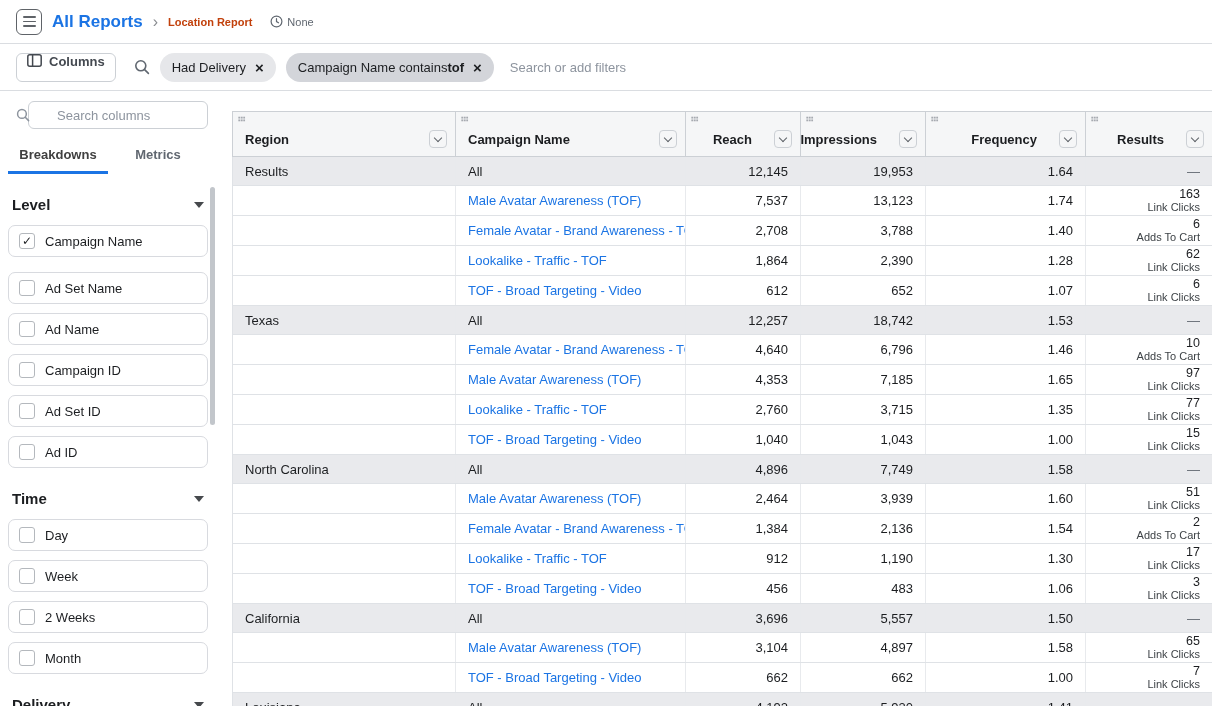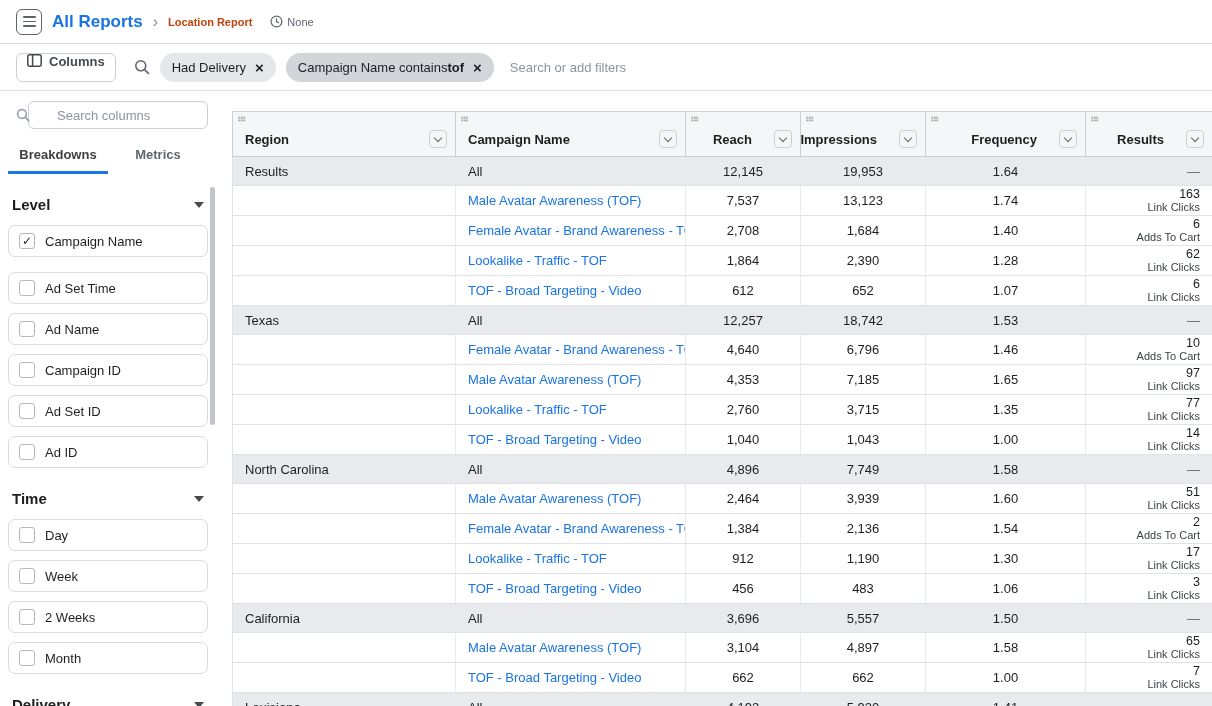--- a/index.html
+++ b/index.html
@@ -57,21 +57,21 @@
   thead th { background: #f5f6f7; border: 1px solid #ccd0d5; height: 45px; position: relative; vertical-align: bottom; padding: 0 8px 8px 12px; font-weight: 600; font-size: 13px; text-align: left; }
   .handle { position: absolute; top: 2px; left: 4px; color: #a6aab0; font-size: 9px; transform: rotate(90deg); letter-spacing: -1px; cursor: grab; line-height: 1; }
   .hrow { display: flex; align-items: center; }
   th.tleft .hrow { justify-content: space-between; }
   th.tright .hrow { justify-content: flex-end; gap: 22px; }
   .chev-btn { width: 18px; height: 18px; border: 1px solid #ccd0d5; border-radius: 4px; background: #f5f6f7; display: flex; align-items: center; justify-content: center; cursor: pointer; flex: none; }
   .chev { width: 6px; height: 6px; border-right: 1.6px solid #5f6368; border-bottom: 1.6px solid #5f6368; transform: rotate(45deg); margin-top: -3px; }
   tbody td { height: 29px; border-bottom: 1px solid #dfe2e6; border-right: 1px solid #e8eaed; padding: 0 12px; background: #fff; overflow: hidden; white-space: nowrap; }
   tbody td:first-child { border-left: 1px solid #dfe2e6; }
   tr.summary td { background: #e9eaed; }
-  td.num { text-align: center; }
+  td.num { text-align: right; }
   td.results { text-align: right; padding-top: 2px; padding-bottom: 2px; line-height: 13px; }
   .rv { font-size: 12.5px; }
   .rl { font-size: 11px; color: #3e4347; line-height: 12px; }
   a.camp-link { color: #1b74e4; text-decoration: none; cursor: pointer; }
   td.dash { color: #606770; text-align: right; }
 </style>
 </head>
 <body>
 
 <header class="topbar">
@@ -141,21 +141,21 @@
           <div class="section-head">
             <span class="section-title">Level</span>
             <span class="caret"></span>
           </div>
           <div class="sb-item checked">
             <span class="cb">✓</span>
             <span>Campaign Name</span>
           </div>
           <div class="sb-item">
             <span class="cb"></span>
-            <span>Ad Set Time</span>
+            <span>Ad Set Name</span>
           </div>
           <div class="sb-item">
             <span class="cb"></span>
             <span>Ad Name</span>
           </div>
           <div class="sb-item">
             <span class="cb"></span>
             <span>Campaign ID</span>
           </div>
           <div class="sb-item">
@@ -284,21 +284,21 @@
             <td class="num">1.74</td>
             <td class="results">
               <div class="rv">163</div>
               <div class="rl">Link Clicks</div>
             </td>
           </tr>
           <tr>
             <td></td>
             <td><a class="camp-link" href="#">Female Avatar - Brand Awareness - TOF</a></td>
             <td class="num">2,708</td>
-            <td class="num">1,684</td>
+            <td class="num">3,788</td>
             <td class="num">1.40</td>
             <td class="results">
               <div class="rv">6</div>
               <div class="rl">Adds To Cart</div>
             </td>
           </tr>
           <tr>
             <td></td>
             <td><a class="camp-link" href="#">Lookalike - Traffic - TOF</a></td>
             <td class="num">1,864</td>
@@ -361,21 +361,21 @@
               <div class="rl">Link Clicks</div>
             </td>
           </tr>
           <tr>
             <td></td>
             <td><a class="camp-link" href="#">TOF - Broad Targeting - Video</a></td>
             <td class="num">1,040</td>
             <td class="num">1,043</td>
             <td class="num">1.00</td>
             <td class="results">
-              <div class="rv">14</div>
+              <div class="rv">15</div>
               <div class="rl">Link Clicks</div>
             </td>
           </tr>
           <tr class="summary">
             <td>North Carolina</td>
             <td>All</td>
             <td class="num">4,896</td>
             <td class="num">7,749</td>
             <td class="num">1.58</td>
             <td class="dash">—</td>

